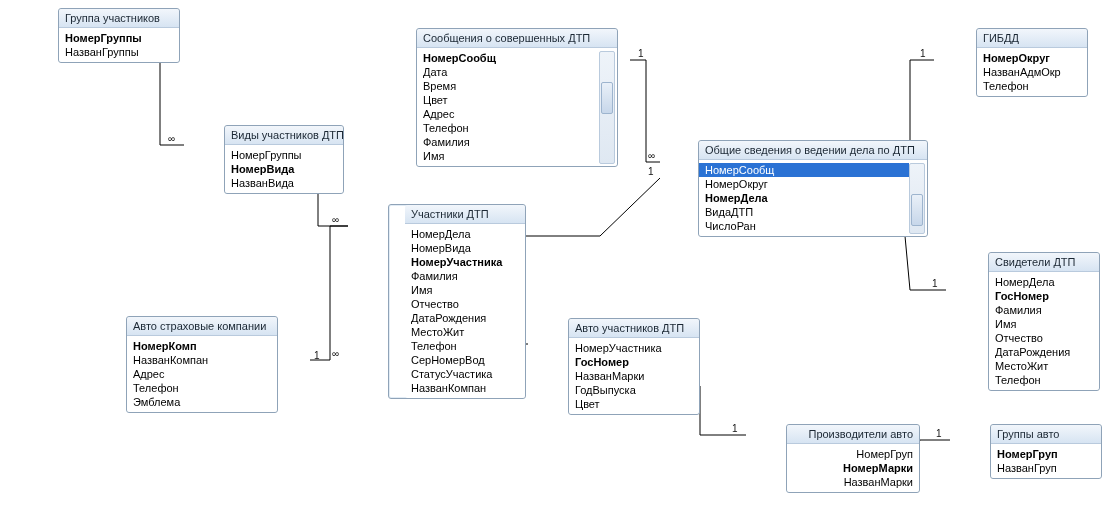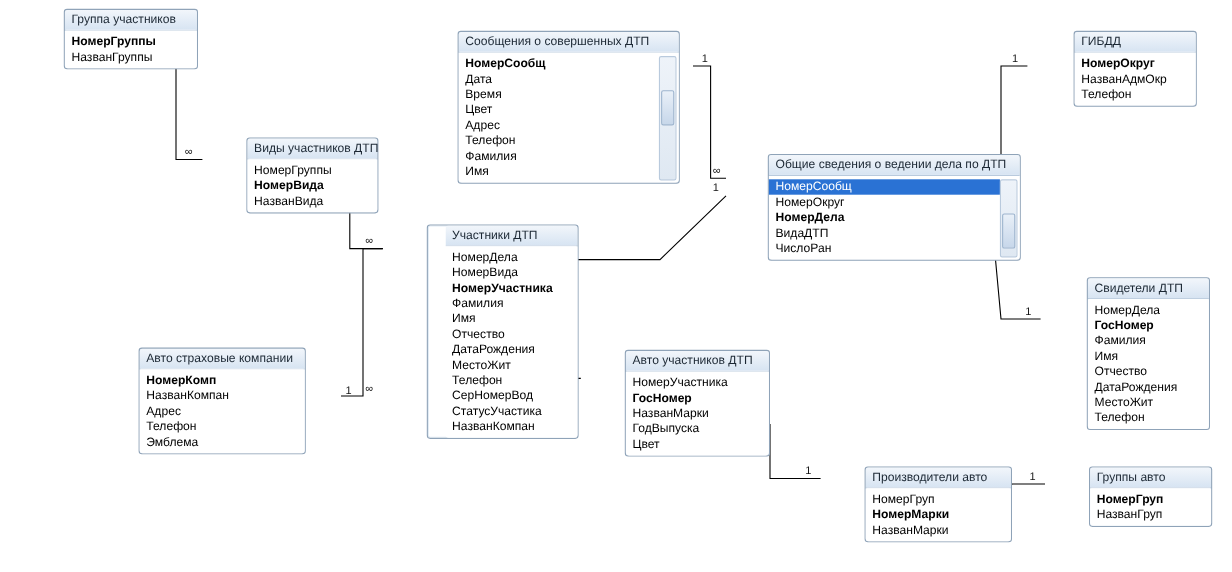--- a/index.html
+++ b/index.html
@@ -220,21 +220,21 @@
     <div class="entity" style="left: 528px; top: 318px; width: 130px;">
       <div class="title">Авто участников ДТП</div>
       <div class="body">
         <div class="field">НомерУчастника</div>
         <div class="field pk">ГосНомер</div>
         <div class="field">НазванМарки</div>
         <div class="field">ГодВыпуска</div>
         <div class="field">Цвет</div>
       </div>
     </div>
-    <div class="entity" style="left: 746px; top: 424px; width: 132px;">
+    <div class="entity" style="left: 746px; top: 424px; width: 132px; text-align: right;">
       <div class="title">Производители авто</div>
       <div class="body">
         <div class="field">НомерГруп</div>
         <div class="field pk">НомерМарки</div>
         <div class="field">НазванМарки</div>
       </div>
     </div>
     <div class="entity" style="left: 950px; top: 424px; width: 110px;">
       <div class="title">Группы авто</div>
       <div class="body">

